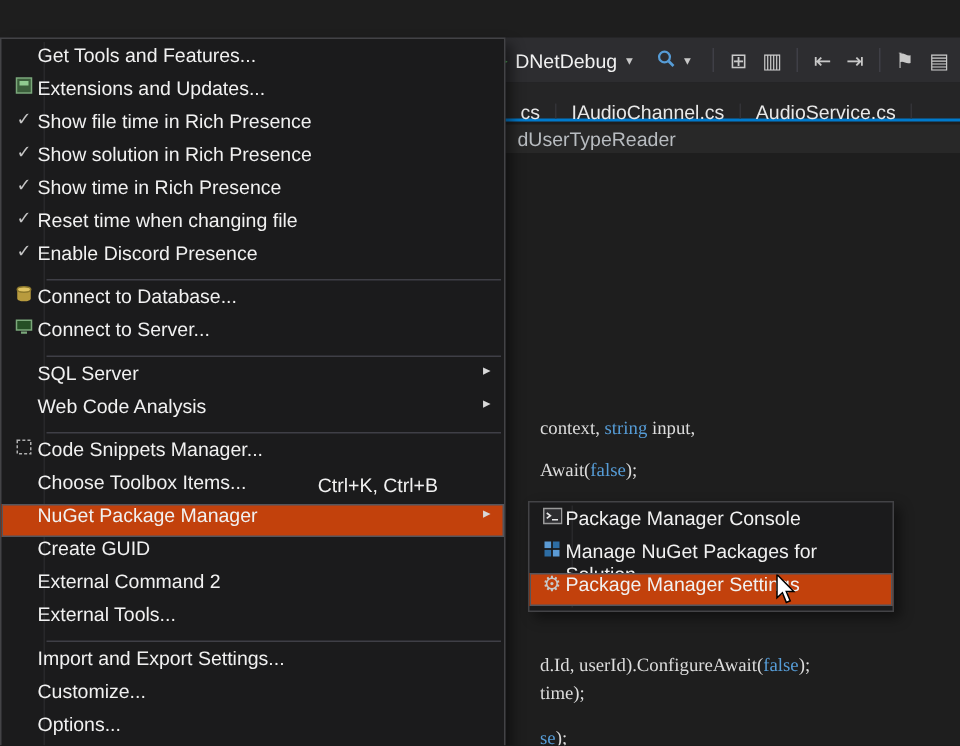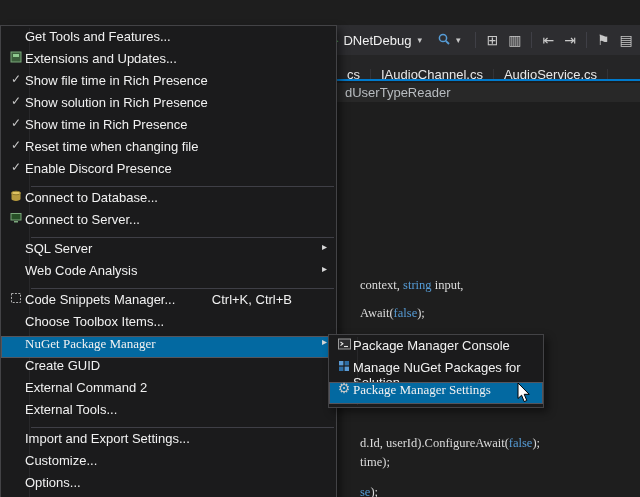--- a/index.html
+++ b/index.html
@@ -36,28 +36,28 @@
   .editor{ position:absolute; top:102px; left:0; right:0; bottom:0; background:#1e1e1e; z-index:0;}
   .code-line{ position:absolute; left:340px; font-family:Liberation Serif, serif;
     font-size:12.5px; color:#dcdcdc; white-space:pre;margin-left:20px;}
   .kw{ color:#569cd6; }
   
   .menu{ position:absolute; background:#1b1b1c; border:1px solid #434346;
     box-shadow:4px 4px 8px rgba(0,0,0,.45); padding:3px 0; z-index:10;}
   .menu::before{ content:""; position:absolute; left:28px; top:2px; bottom:2px;
     width:1px; background:#28282a;}
   .tools-menu{ top:25px; left:0; width:337px;}
-  .nuget-menu{ top:334px; left:328px; width:216px;}
+  .nuget-menu{ top:334px; left:352px; width:244px;}
   .mi{ position:relative; height:22px; display:flex; align-items:flex-start;
     padding-left:24px; padding-right:14px;}
-  .mi.hl{ background:#0369a1; box-shadow:inset 0 0 0 1px #55555c;font-family:Liberation Serif, serif;}
+  .mi.hl{ background:#c2410c; box-shadow:inset 0 0 0 1px #55555c;}
   .ico{ position:absolute; left:4px; width:22px; text-align:center;
     color:#c5c5c5; font-size:12px; line-height:1; display:flex;
     align-items:center; justify-content:center;}
-  .sc{ position:absolute; right:44px; color:#f1f1f1;}
+  .sc{ position:absolute; right:44px; color:#f1f1f1;margin-top:24px;}
   .sub-arrow{ position:absolute; right:9px; font-size:10px; color:#d8d8d8;}
   .sep{ height:1px; background:#3f3f46; margin:3px 2px 3px 30px;}
   .gear{ font-size:14px; color:#c8c8c8;}
   
   .cursor{ position:absolute; left:517px; top:383px; z-index:30;}
 </style>
 </head>
 <body>
 
 <div class="screen">

